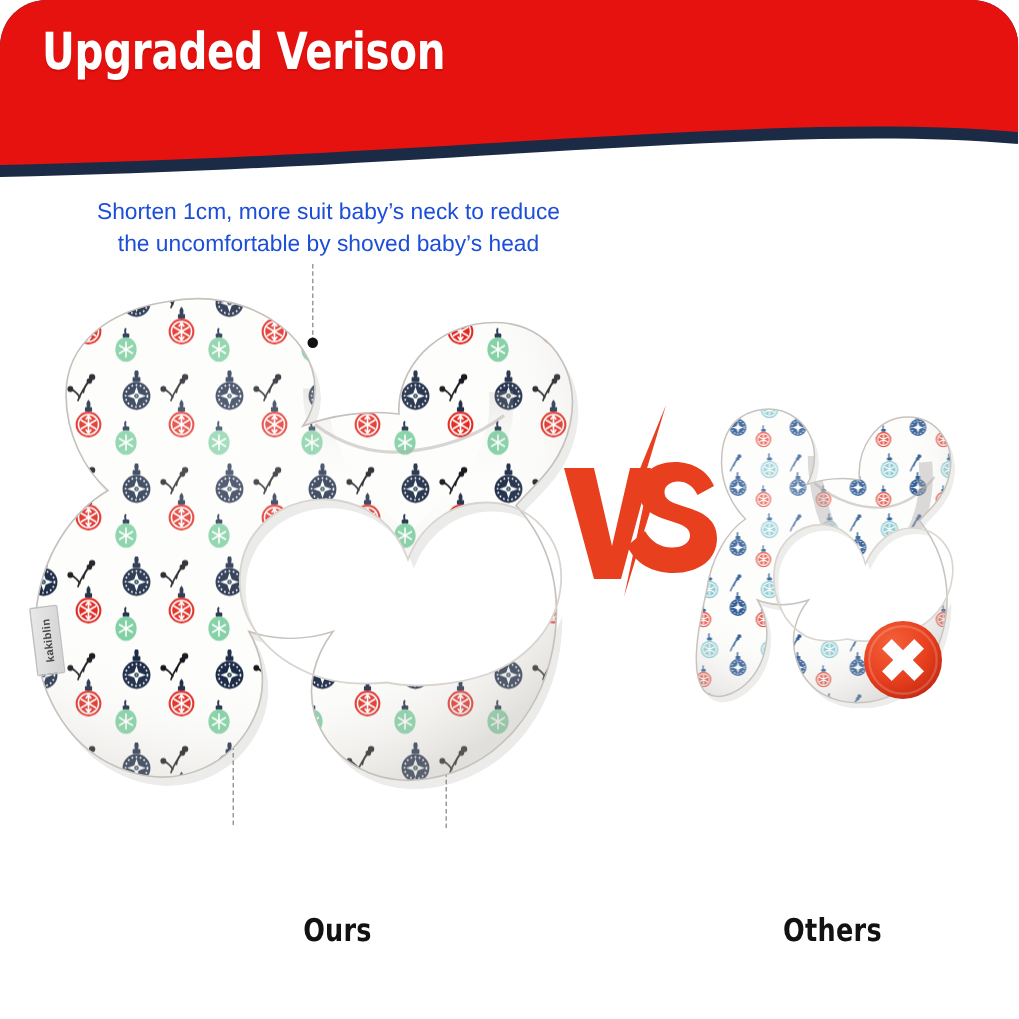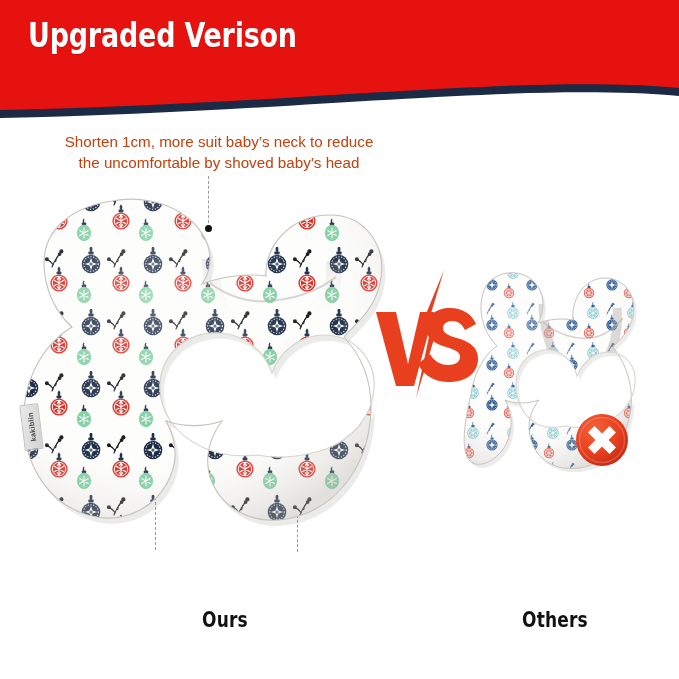--- a/index.html
+++ b/index.html
@@ -10,20 +10,21 @@
   }
   body {
     font-family: "Liberation Sans", sans-serif;
   }
   #page {
     position: relative;
     width: 679px;
     height: 679px;
     background: #ffffff;
     overflow: hidden;
+    border-radius: 31px;
   }
 
   
   #header-band {
     position: absolute;
     left: 0; top: 0;
     width: 679px;
     height: 120px;
     overflow: hidden;
   }
@@ -45,21 +46,21 @@
     white-space: nowrap;
     line-height: 1;
     text-shadow: 0 1px 1px rgba(120,0,0,0.25);
   }
 
   
   .caption {
     position: absolute;
     font-family: "Liberation Sans", sans-serif;
     font-size: 15.2px;
-    color: #c2410c;
+    color: #1d4ed8;
     line-height: 1.35;
     text-align: center;
     white-space: pre-line;
   }
   #caption-top {
     left: 24px;
     top: 132px;
     width: 390px;
   }
   #caption-bottom {

